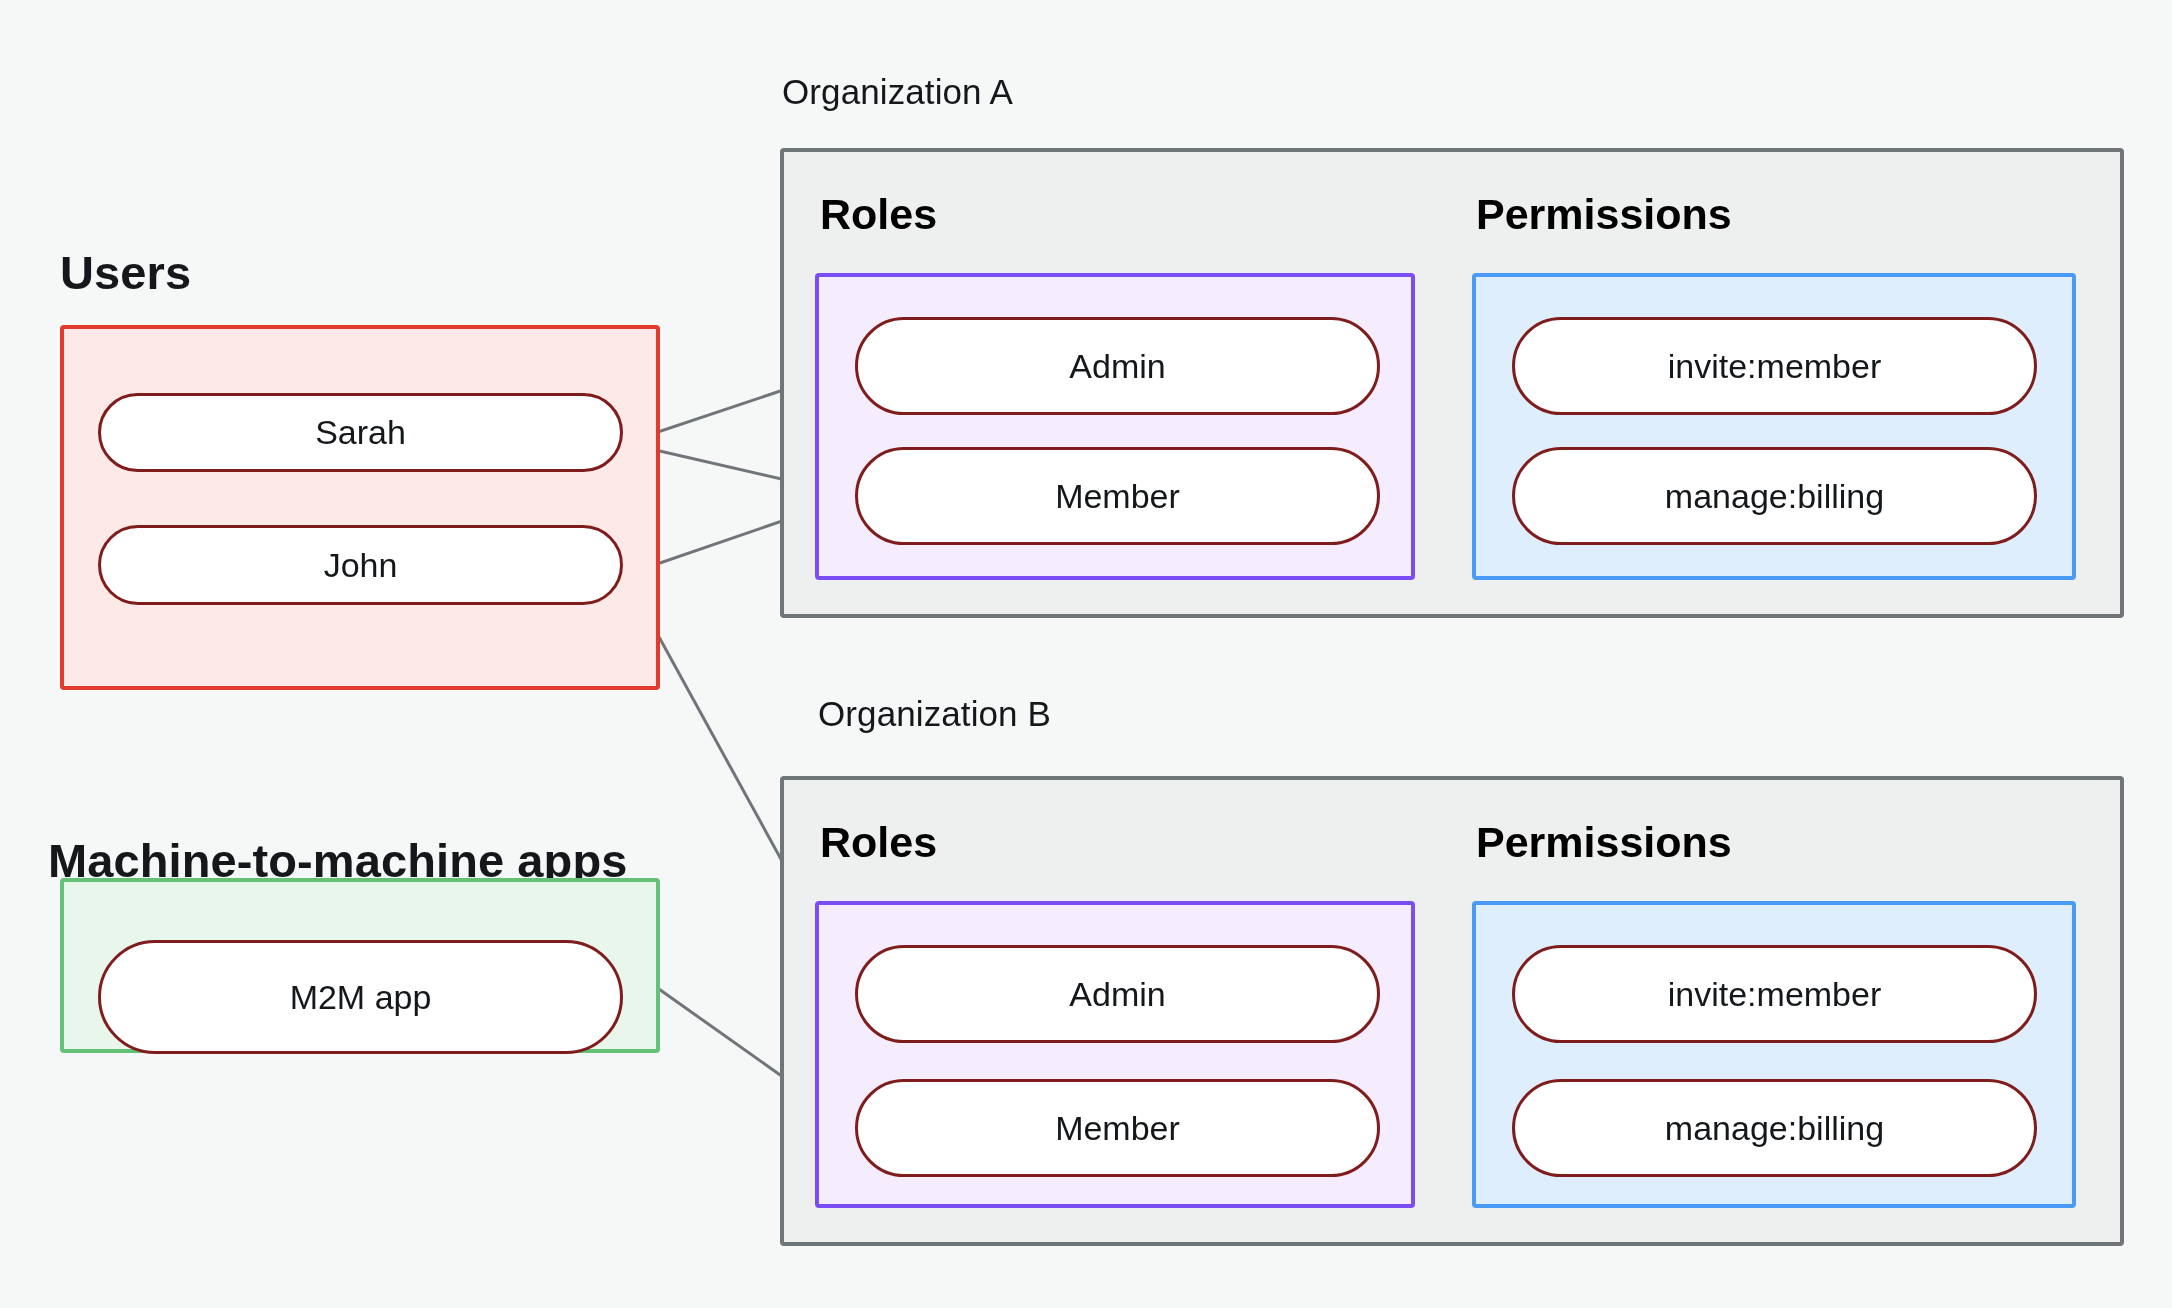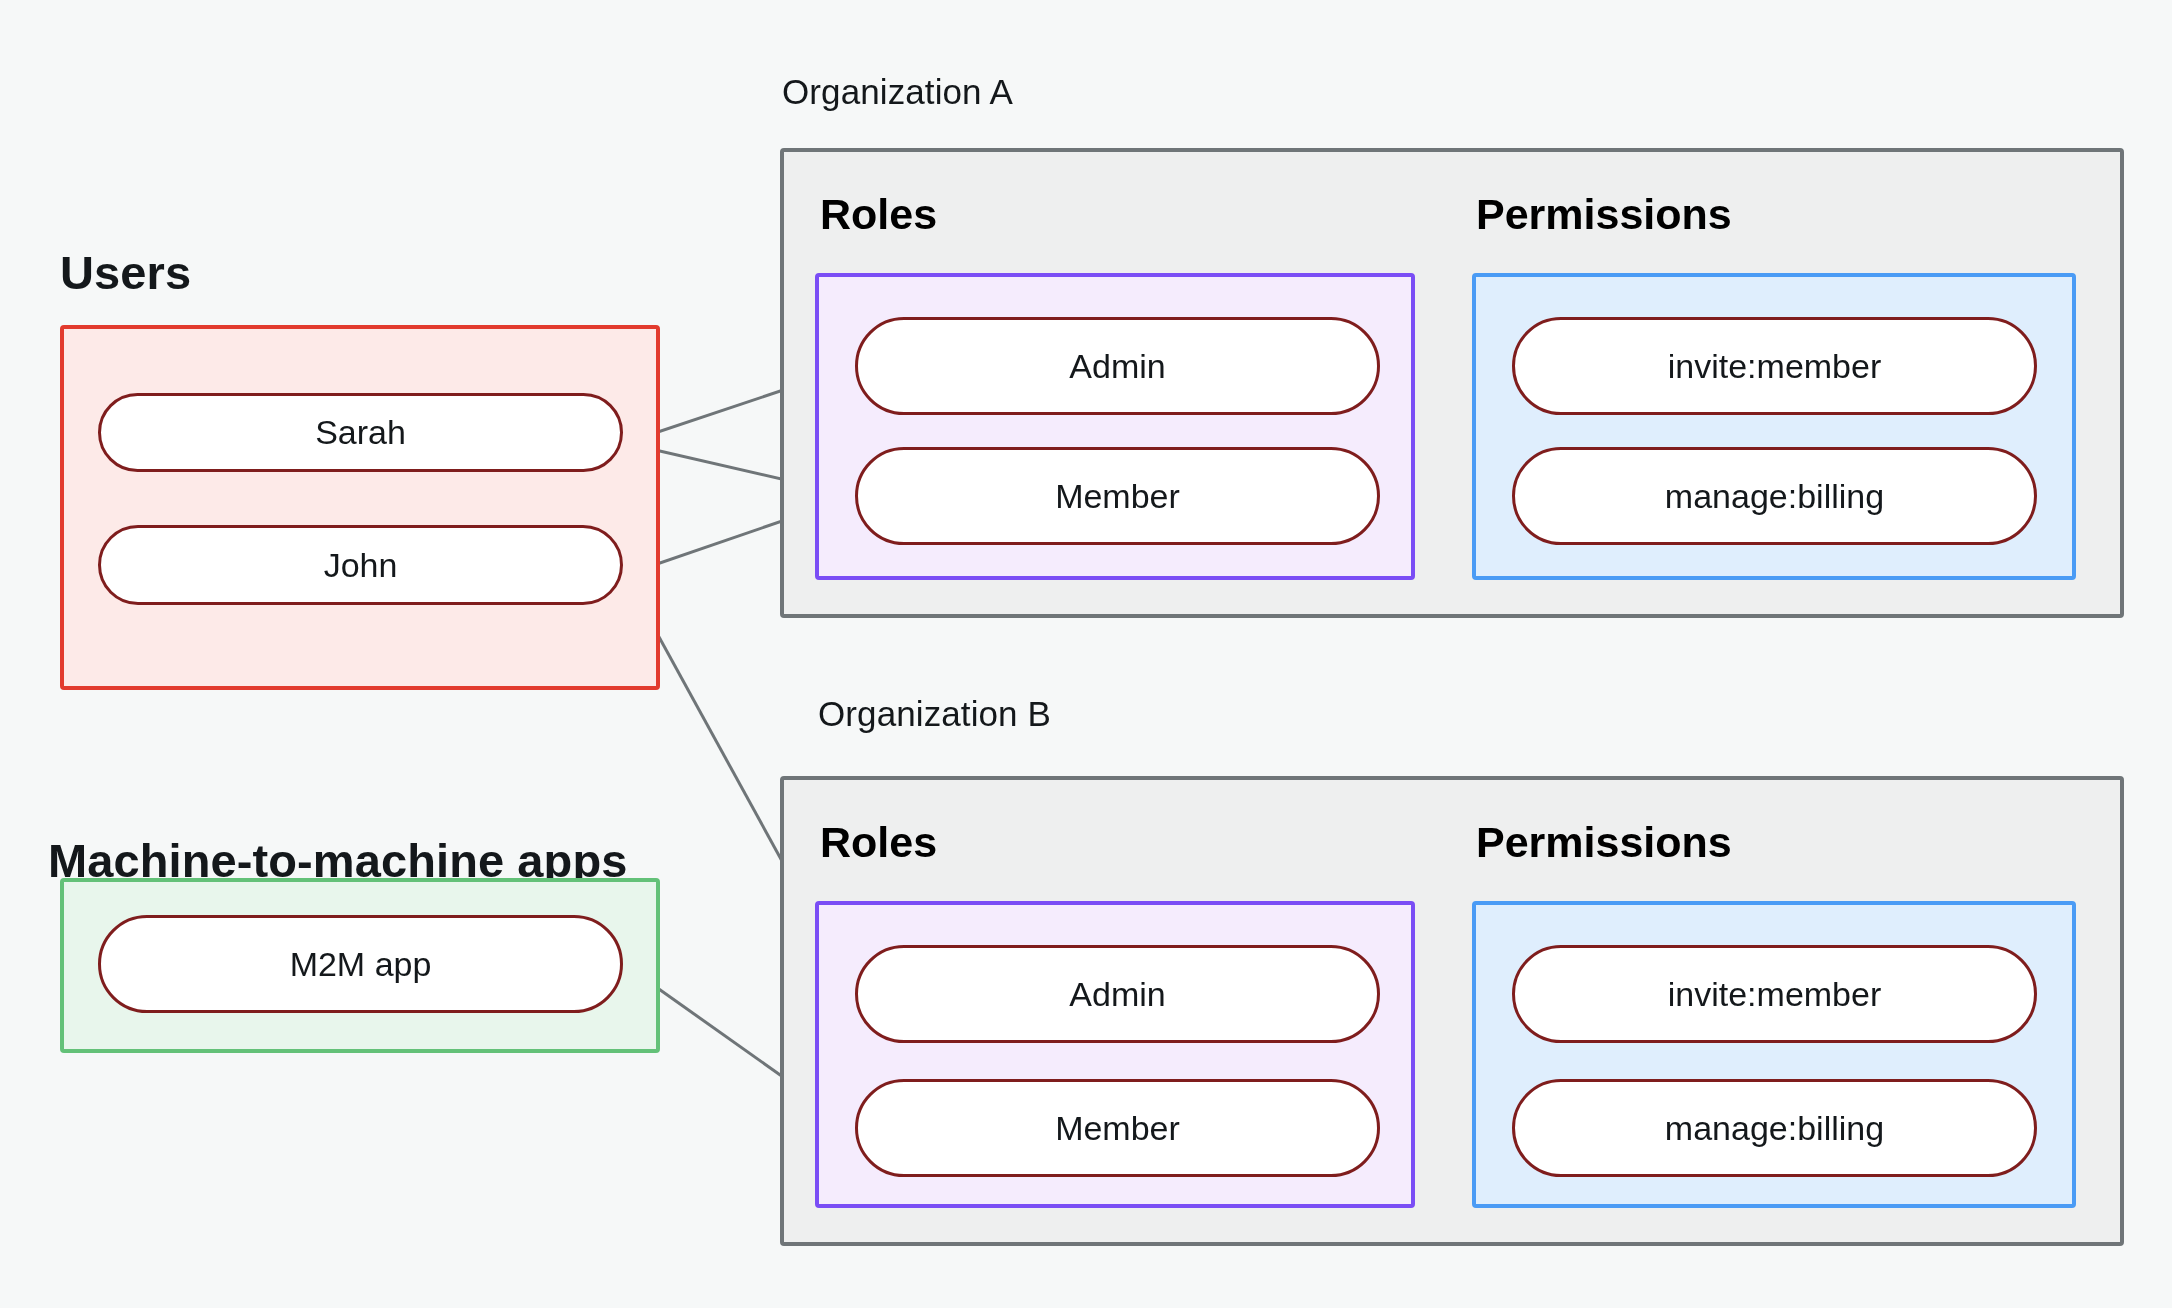--- a/index.html
+++ b/index.html
@@ -125,21 +125,21 @@
   </div>
 
   <div class="pill" style="left:98px; top:525px; width:525px; height:80px;">
     <span>John</span>
   </div>
 
   <div class="caption" style="left:48px; top:800px;margin-top:33px;">Machine-to-machine apps</div>
 
   <div class="group group-m2m" style="left:60px; top:878px; width:600px; height:175px;"></div>
 
-  <div class="pill" style="left:98px; top:915px; width:525px; height:98px;align-items:center;">
+  <div class="pill" style="left:98px; top:940px; width:525px; height:114px;align-items:center;">
     <span>M2M app</span>
   </div>
 
   <div class="org-caption" style="left:782px; top:72px;">Organization A</div>
 
   <div class="group group-org" style="left:780px; top:148px; width:1344px; height:470px;"></div>
 
   <div class="sub-label" style="left:820px; top:190px;">Roles</div>
 
   <div class="sub-label" style="left:1476px; top:190px;">Permissions</div>

